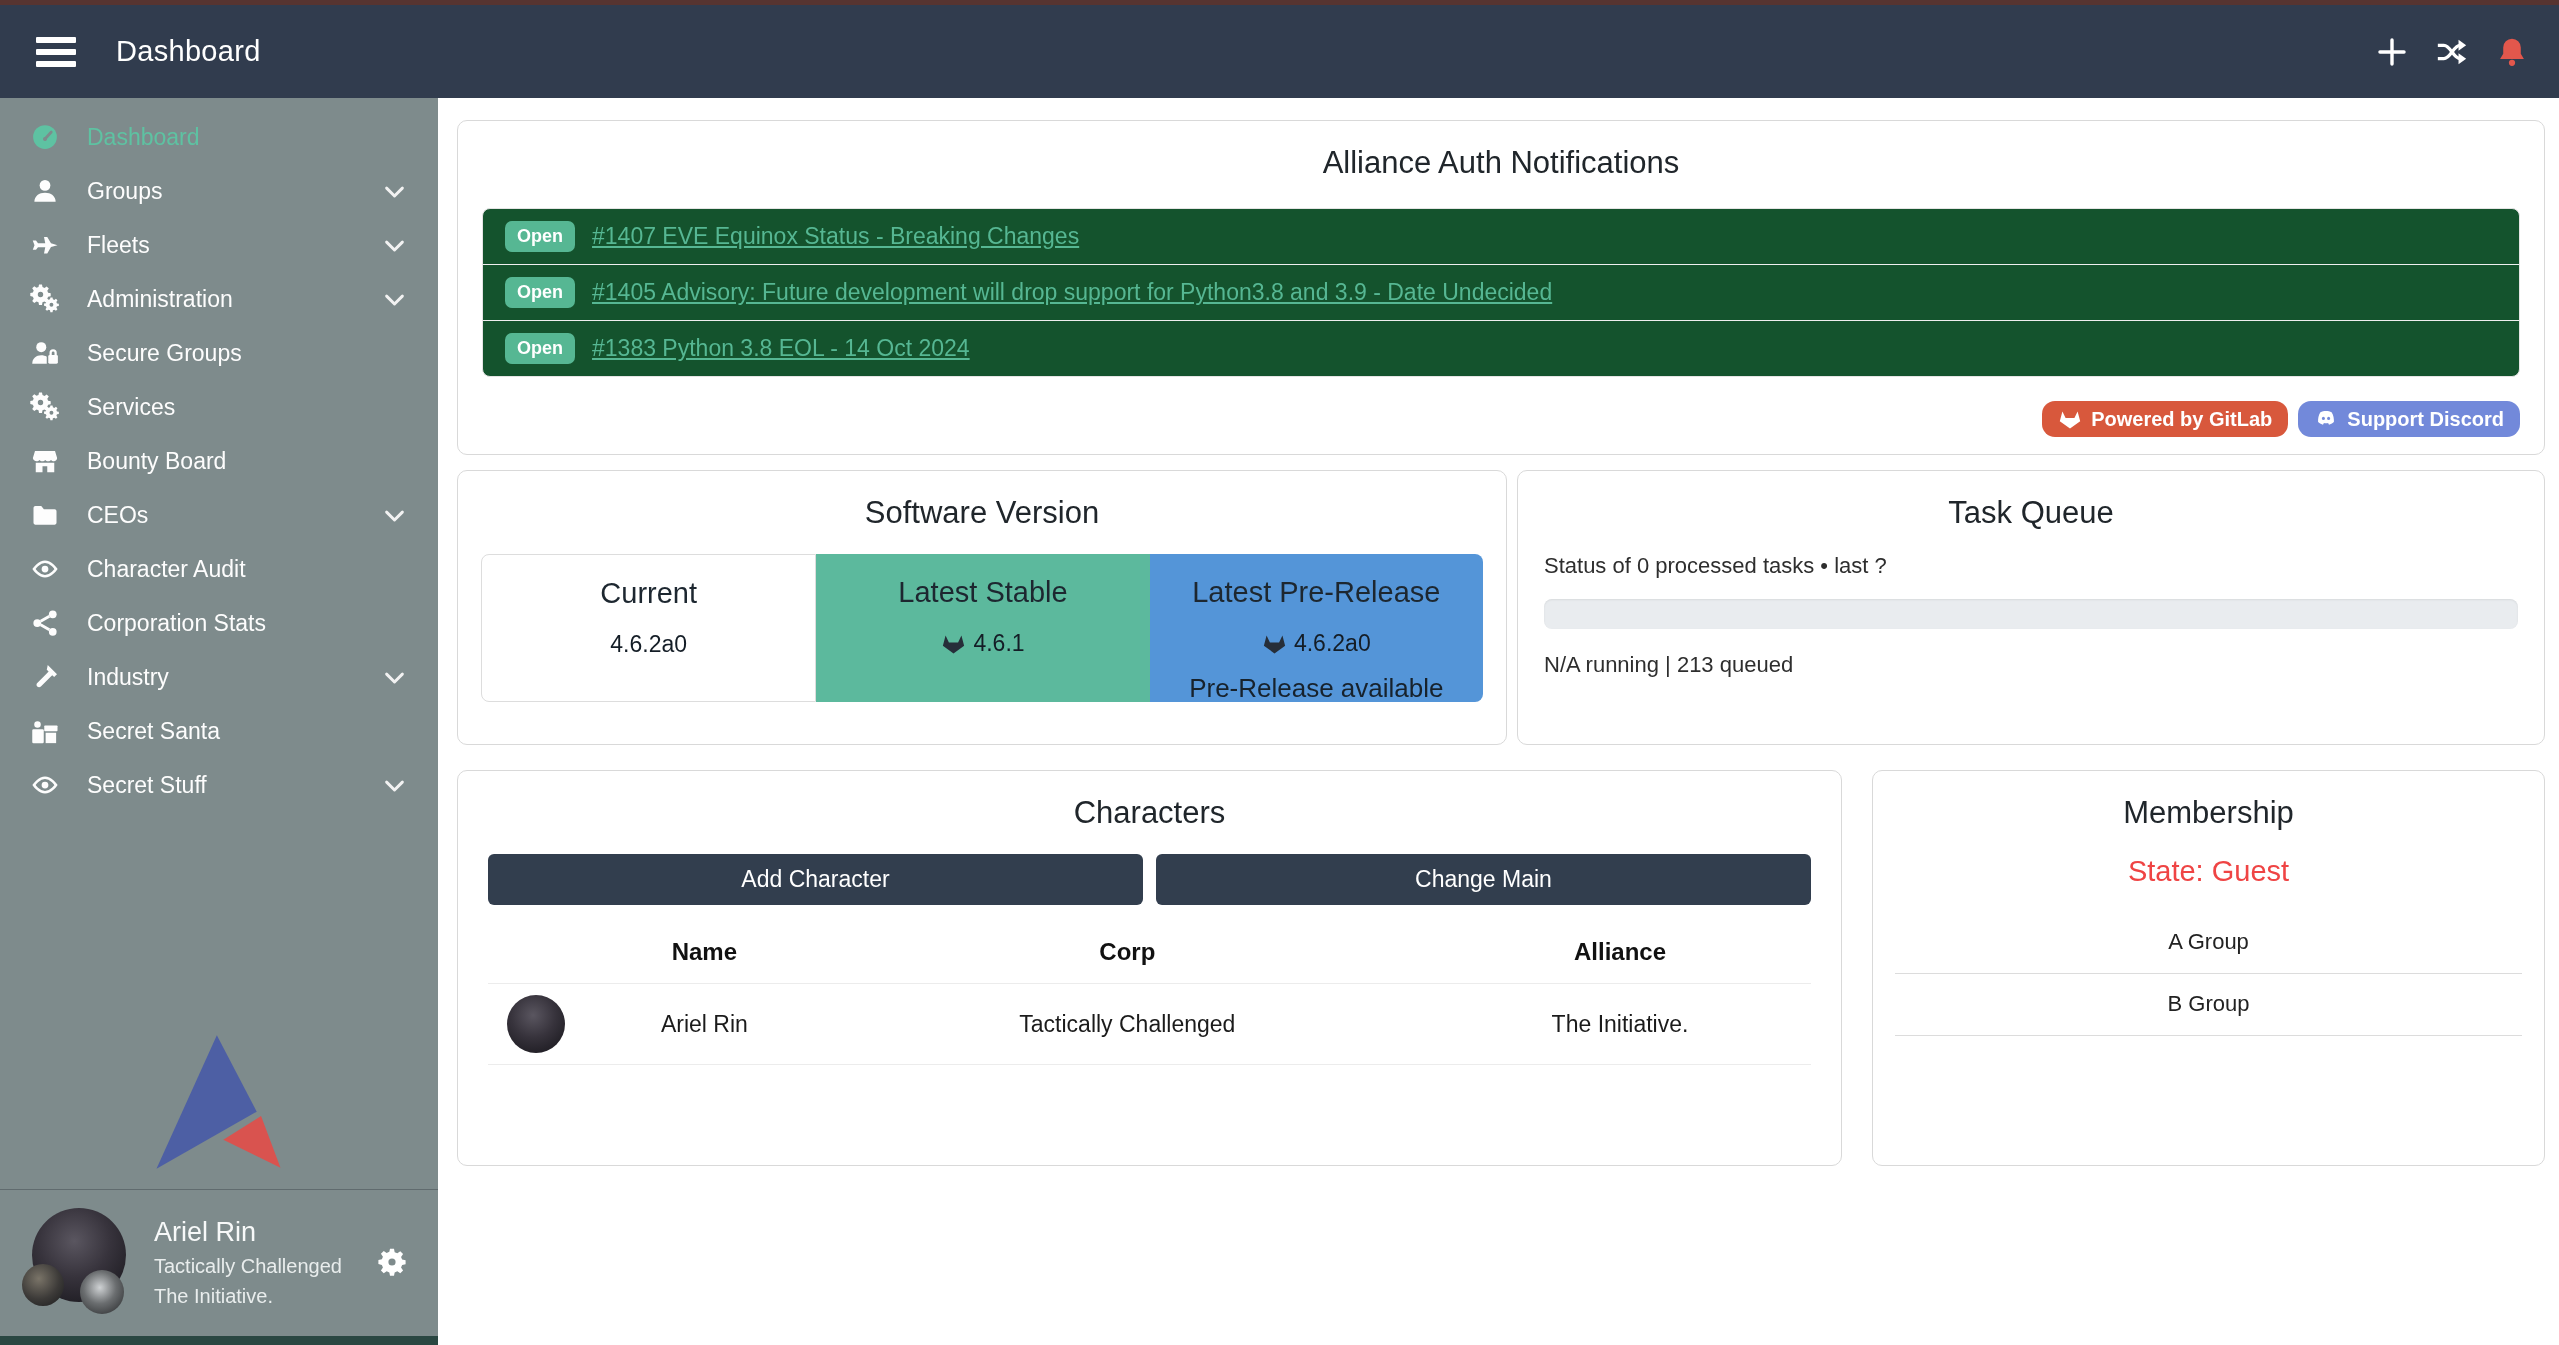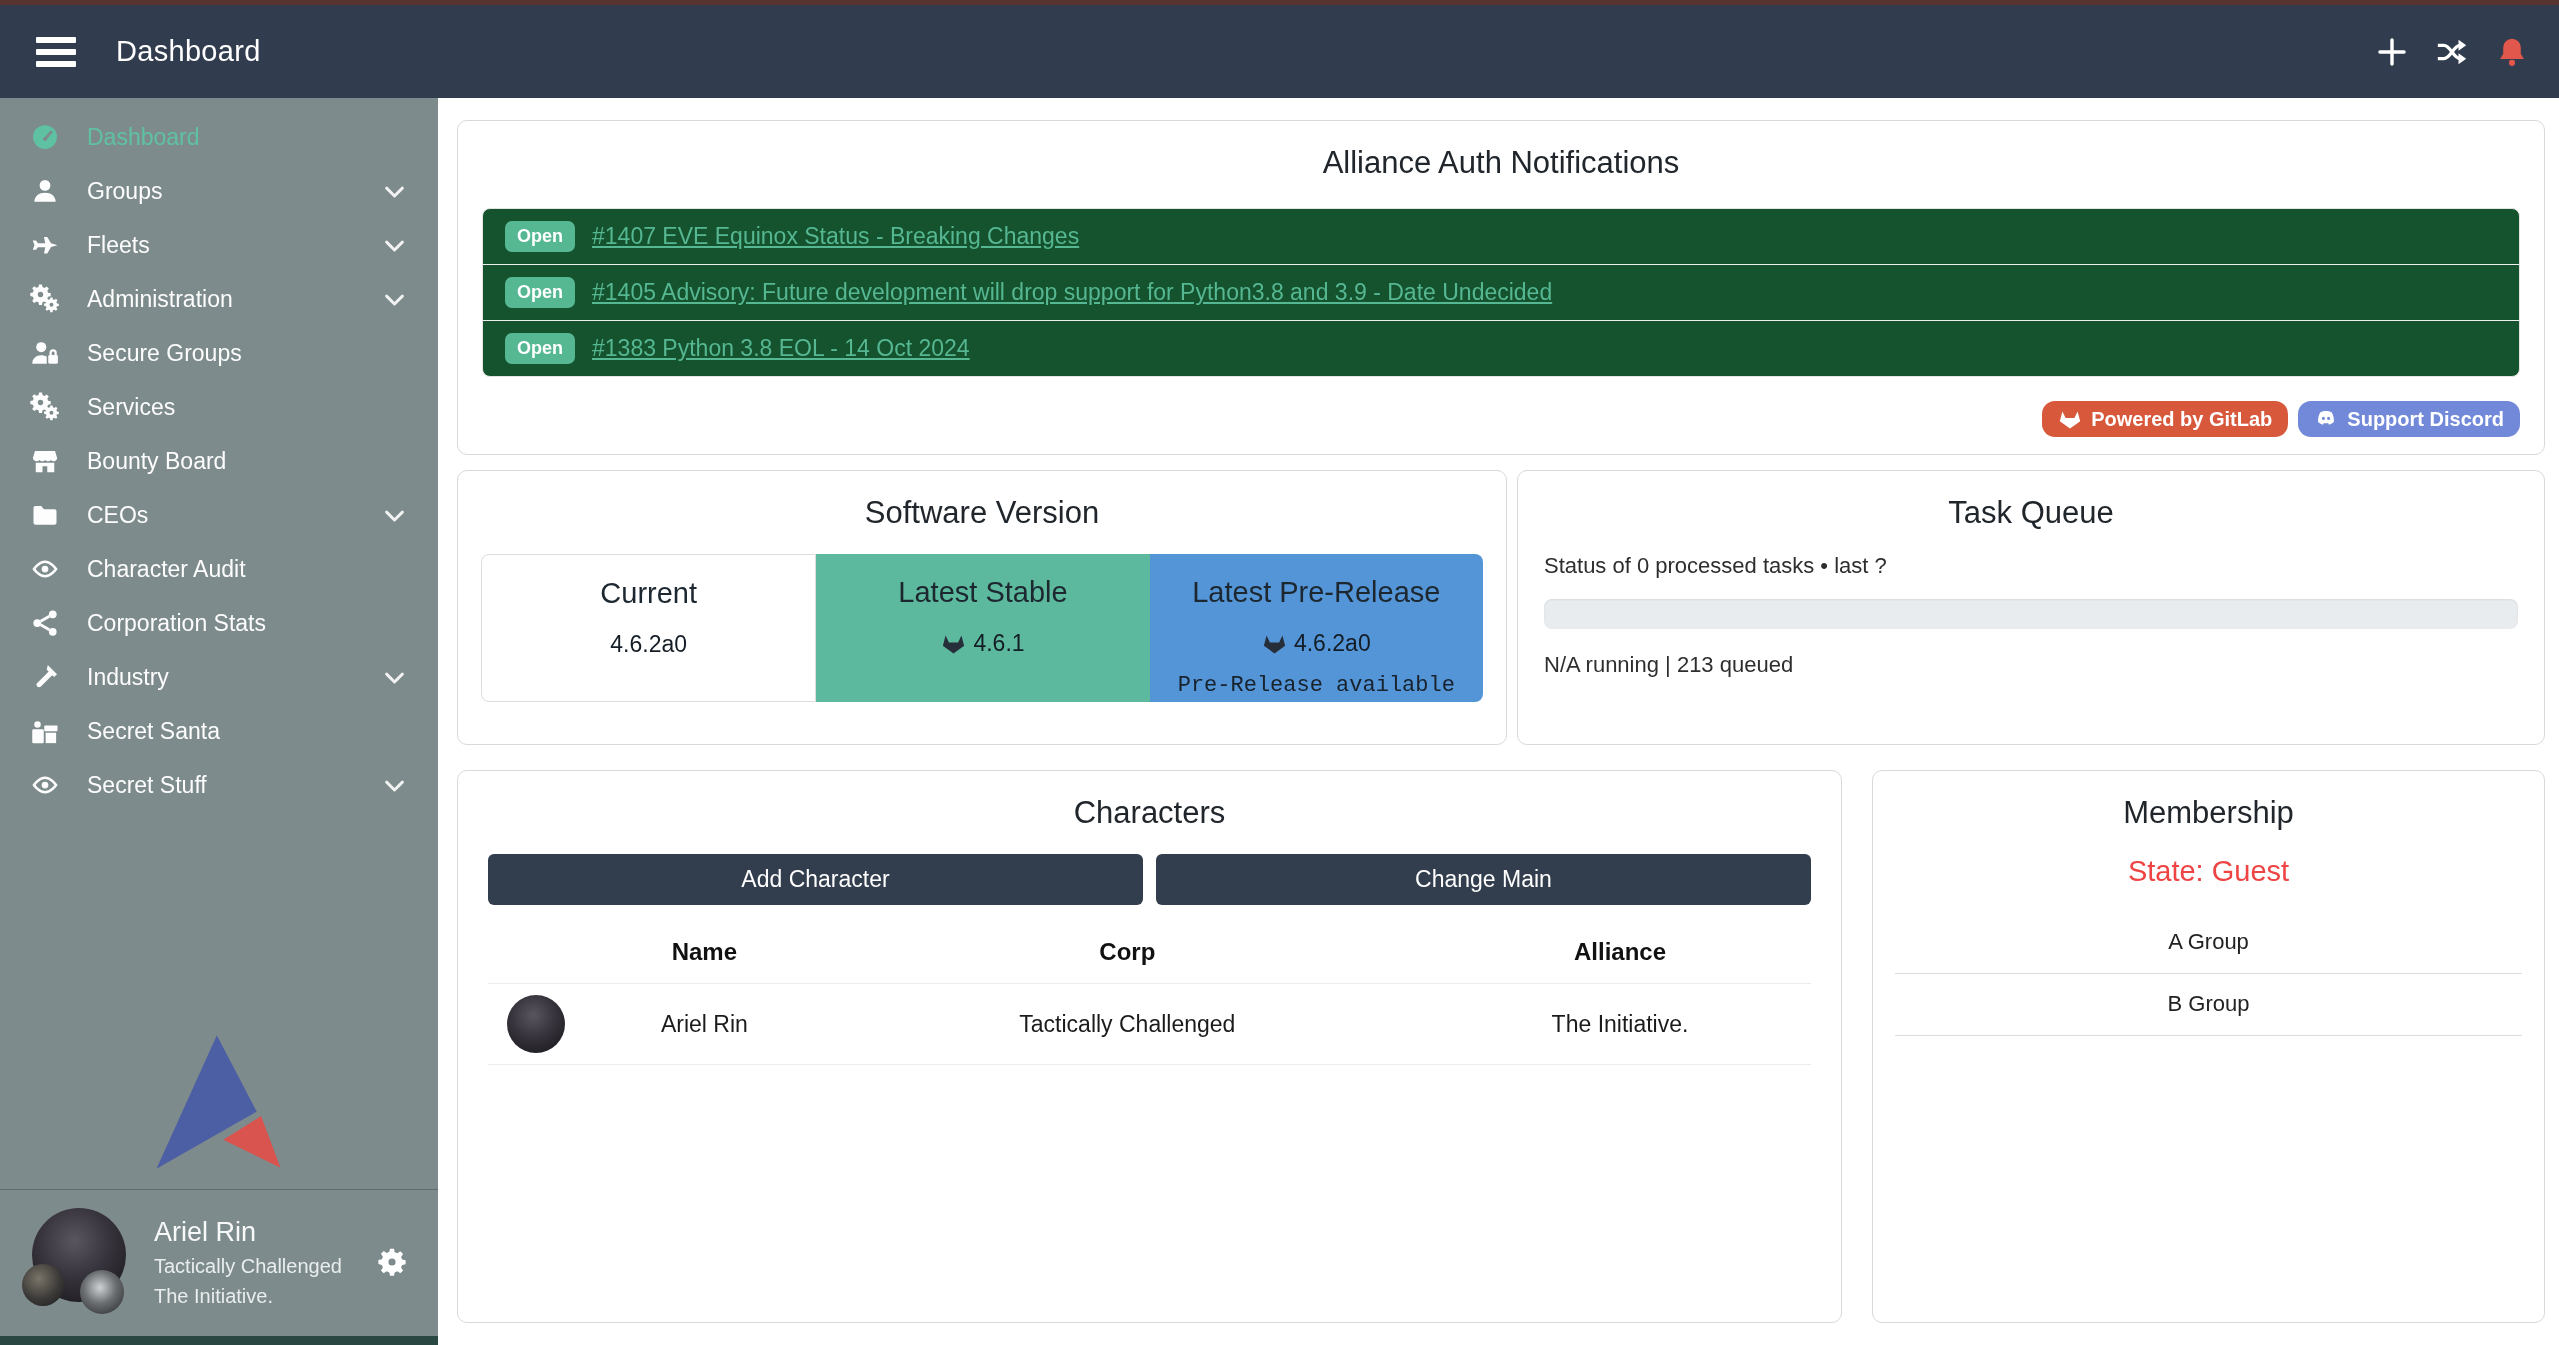--- a/index.html
+++ b/index.html
@@ -63,29 +63,29 @@
   .row2 { display:flex; gap:10px; margin-top:15px; height:275px; }
   .sw-panel { width:1050px; flex:none; }
   .sw-cols { display:flex; margin:23px 23px 0; height:148px; }
   .sw-col { flex:1; text-align:center; padding-top:22px; }
   .sw-col.current { background:#fff; border:1px solid #ddd; border-radius:8px 0 0 8px; }
   .sw-col.stable { background:#5cb99d; }
   .sw-col.prerel { background:#5495d8; border-radius:0 8px 8px 0; }
   .sw-head { font-size:29px; font-weight:400; color:#1d2730; }
   .sw-val { margin-top:21px; font-size:23px; color:#141d26; display:flex; justify-content:center; align-items:center; gap:7px; }
   .sw-val .ic { width:25px; height:25px; color:#262e39; }
-  .sw-note { margin-top:16px; font-size:22px; color:#17222c;font-family:Liberation Mono, monospace; }
+  .sw-note { margin-top:16px; font-size:26px; color:#17222c; }
 
   .tq-panel { flex:1; }
   .tq-status { margin:22px 26px 0; font-size:22px; color:#2e2e2e; }
   .tq-bar { margin:20px 26px 0; height:30px; background:#e9ecef; border-radius:8px; box-shadow:inset 0 1px 2px rgba(0,0,0,.08); }
   .tq-queue { margin:23px 26px 0; font-size:22px; color:#2e2e2e; }
 
   
-  .row3 { display:flex; gap:30px; margin-top:25px; height:553px; }
+  .row3 { display:flex; gap:30px; margin-top:25px; height:396px; }
   .chars-panel { width:1385px; flex:none; }
   .char-btns { display:flex; gap:13px; margin:23px 30px 0; }
   .char-btn { flex:1; height:51px; background:#323e4e; border:none; border-radius:6px; color:#fff; font-size:23px; font-family:inherit; cursor:pointer; }
   .char-table { width:calc(100% - 60px); margin:14px 30px 0; border-collapse:collapse; }
   .char-table th { font-size:24px; font-weight:700; color:#111; padding:19px 0 17px; text-align:center; }
   .char-table td { font-size:23px; color:#1b1b1b; text-align:center; padding:11px 0; border-top:1px solid #ececec; border-bottom:1px solid #ececec; }
   .char-table .avcol { width:95px; }
   .row-avatar { width:58px; height:58px; border-radius:50%; margin:0 auto;
       background:radial-gradient(circle at 45% 35%, #5a5660 0%, #37333c 45%, #141318 100%); }
 

